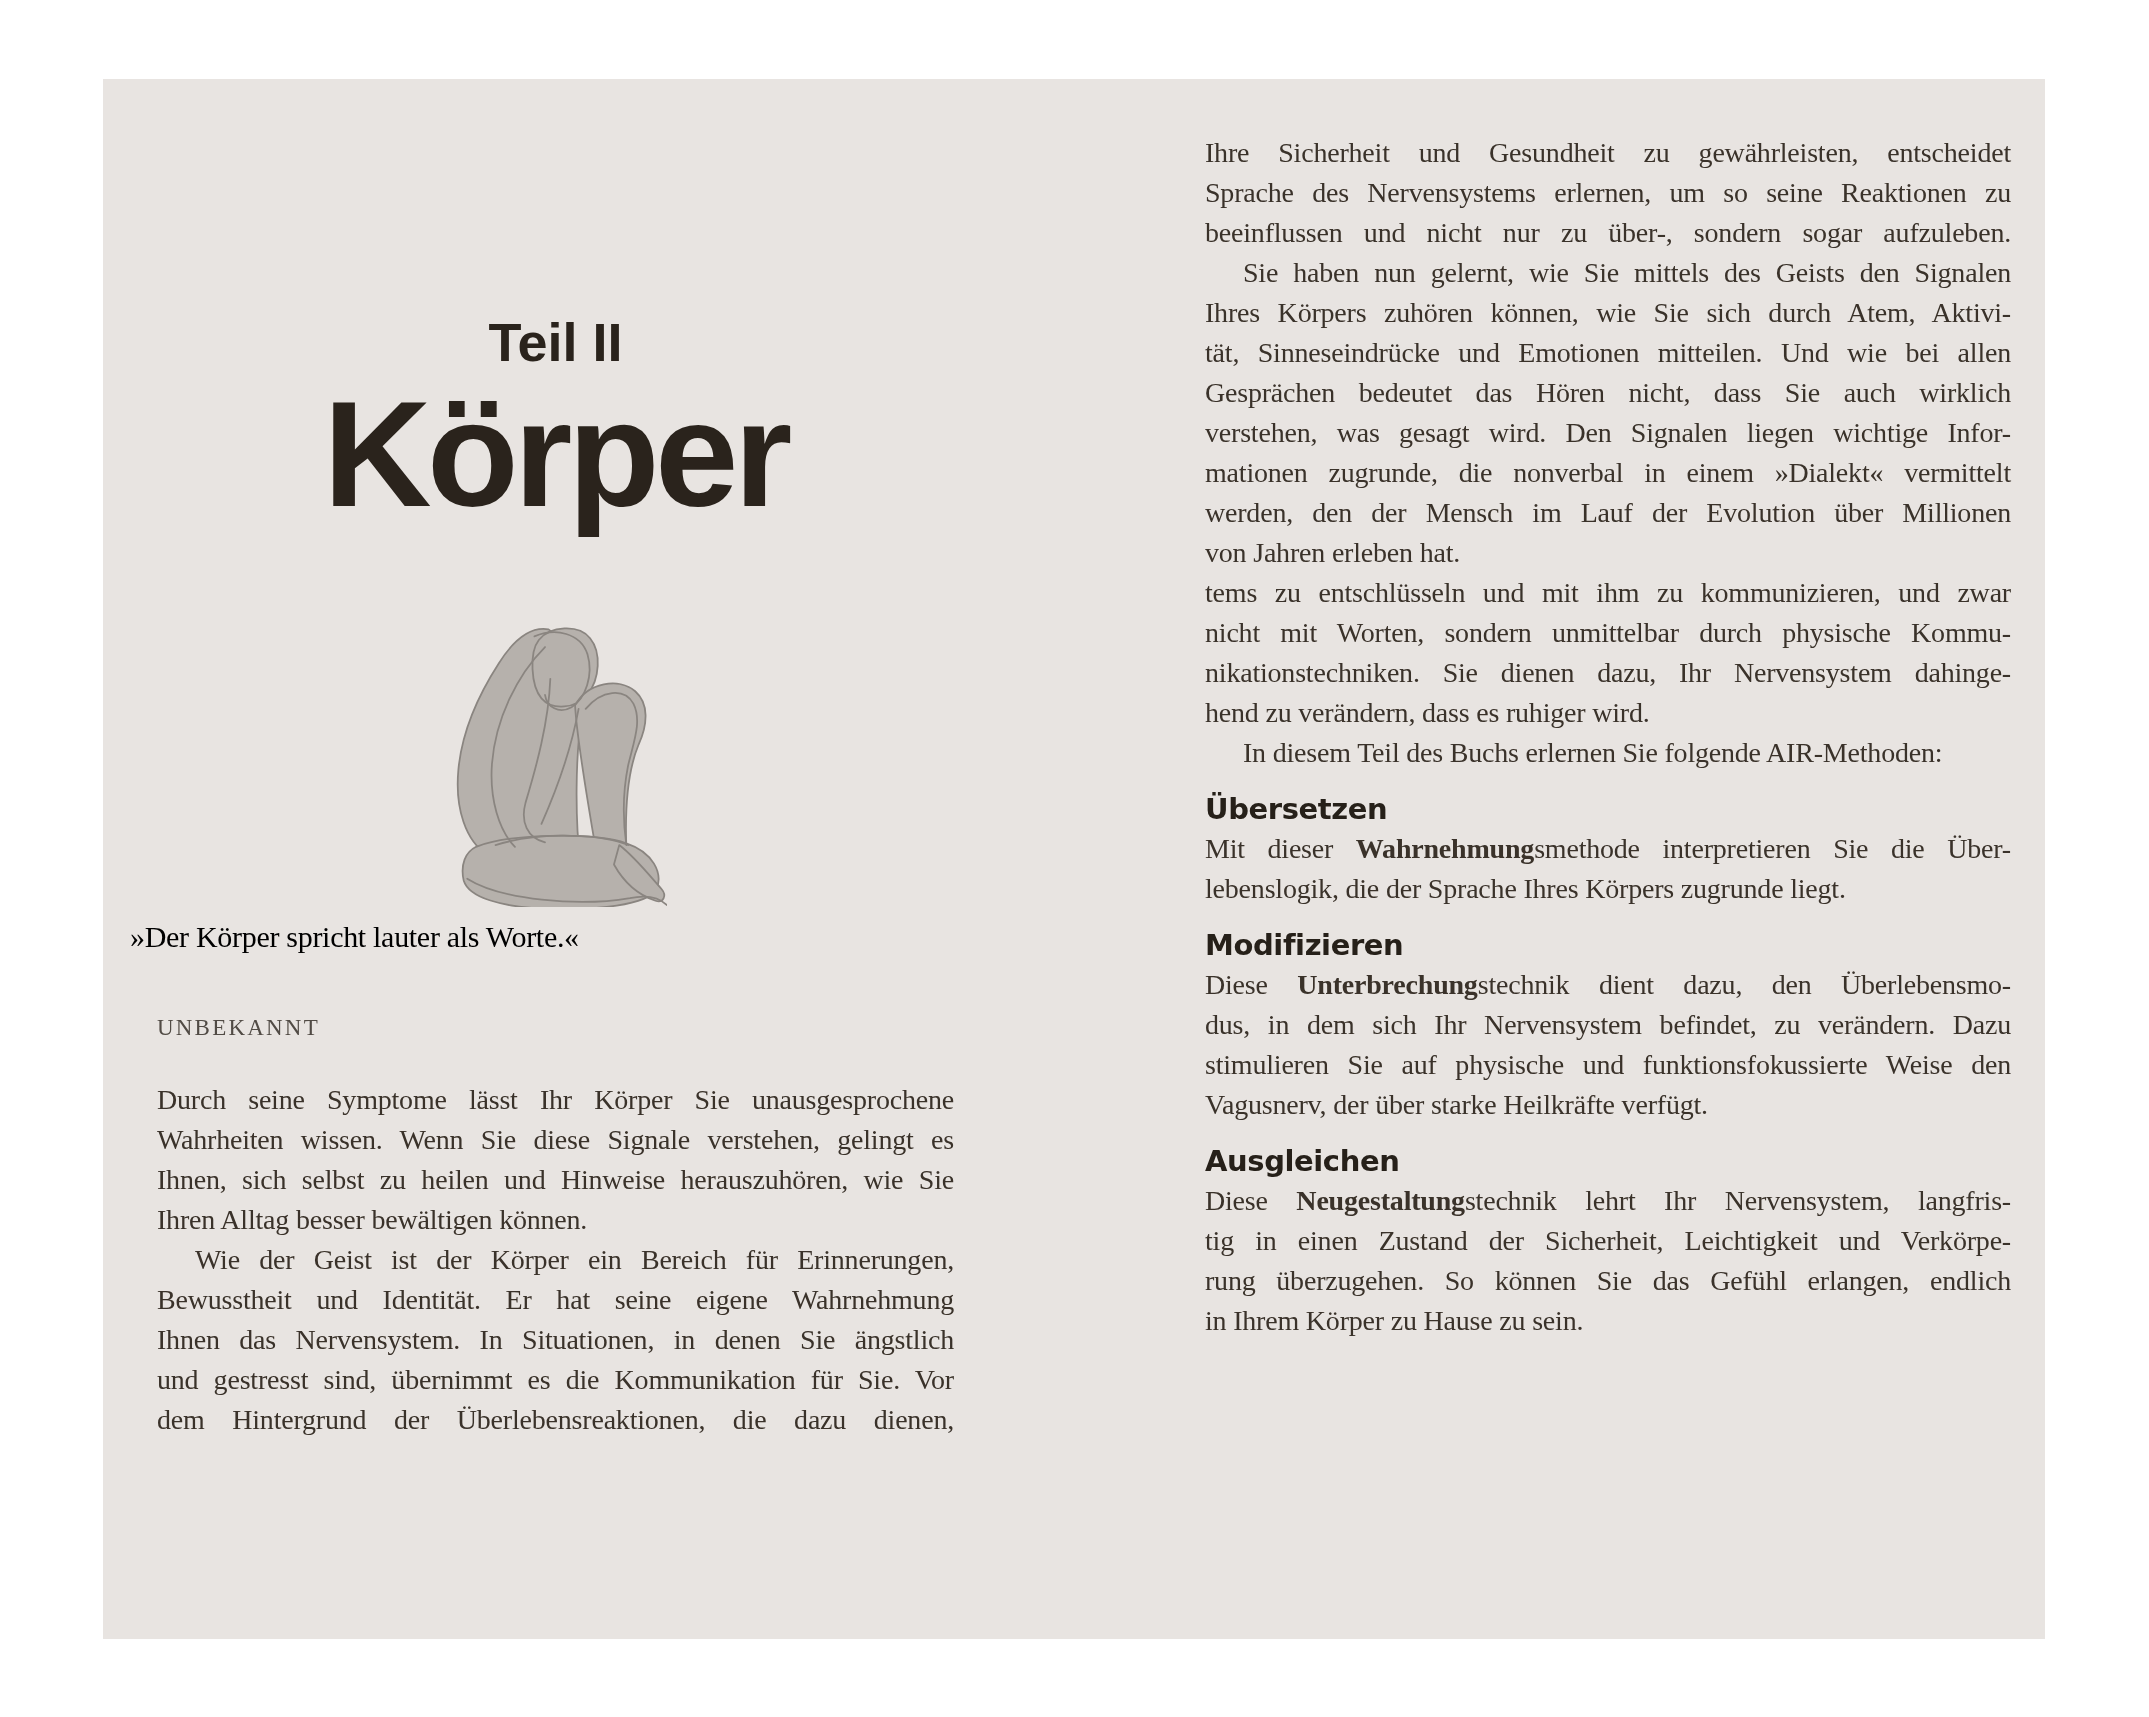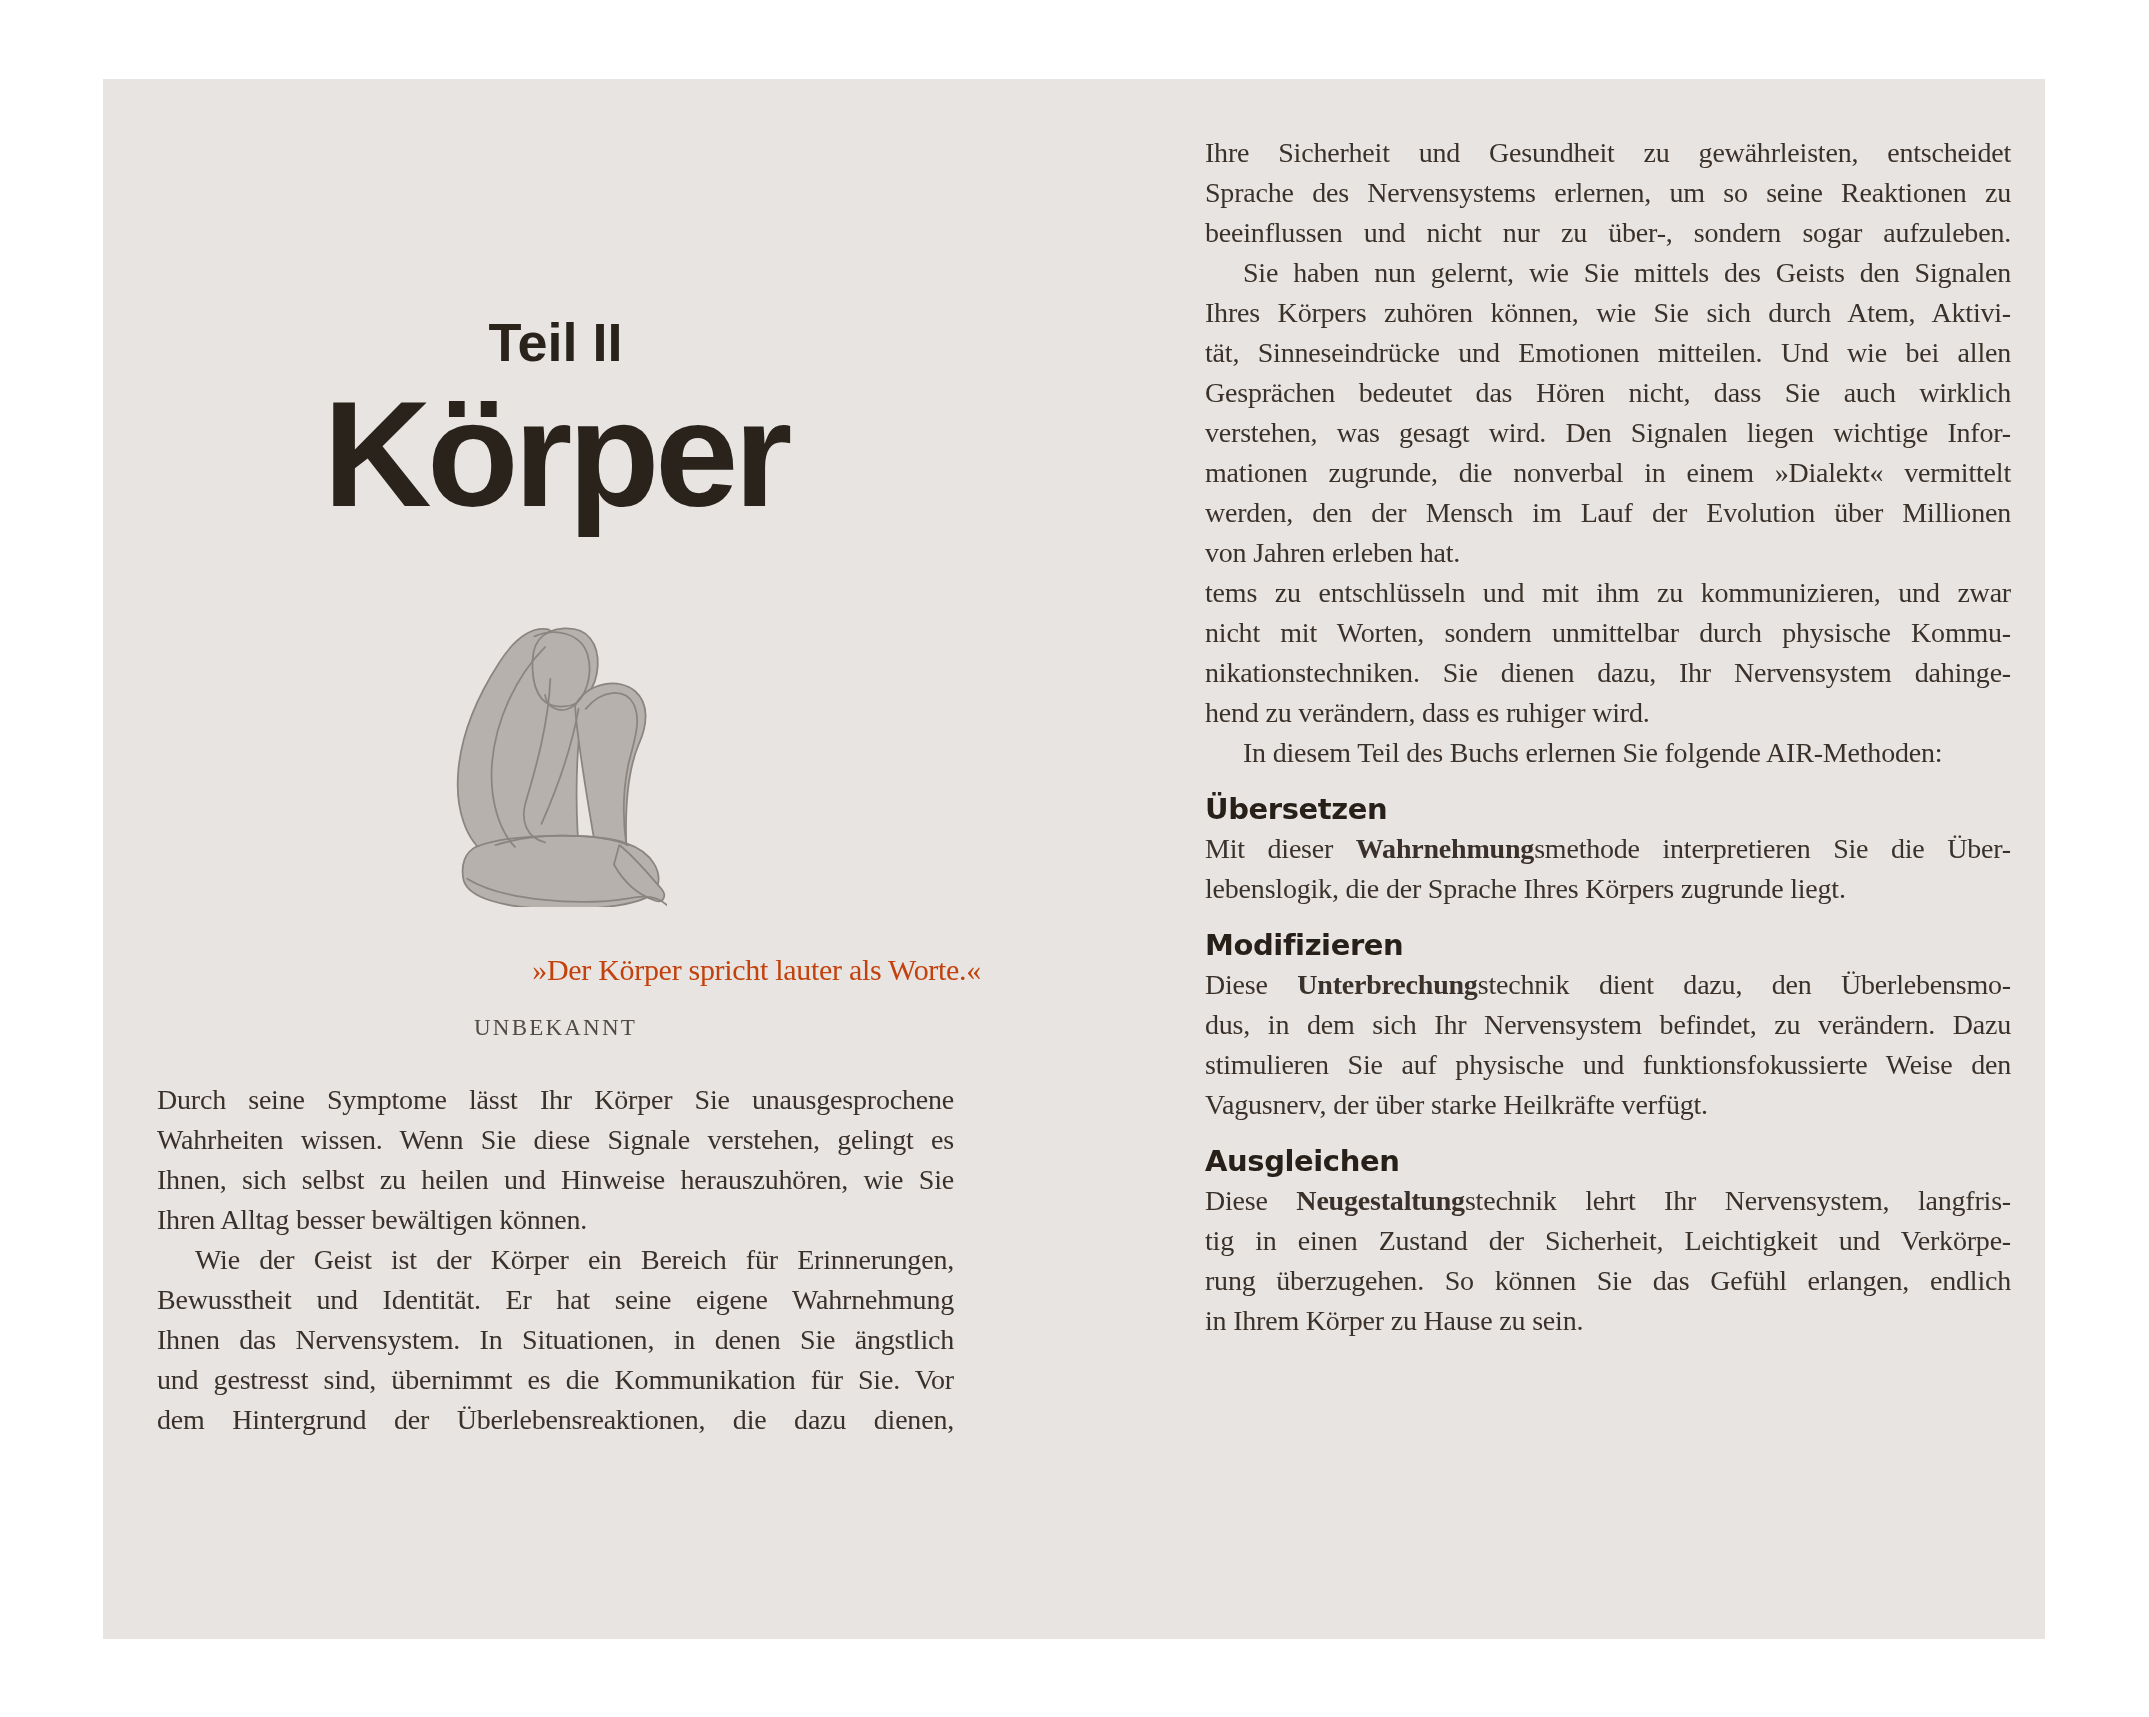--- a/index.html
+++ b/index.html
@@ -6,23 +6,23 @@
   body { width:2149px; height:1718px; background:#ffffff; overflow:hidden; }
   .canvas { position:relative; width:2149px; height:1718px; background:#ffffff; }
   .paper { position:absolute; left:103px; top:79px; width:1942px; height:1560px; background:#e8e4e1; }
 
   
   .part-label { position:absolute; left:54px; top:236px; width:797px; text-align:center;
     font:700 54px/54px "Liberation Sans", sans-serif; color:#2a231c; }
   .book-title { position:absolute; left:54px; top:304px; width:797px; text-align:center; margin:0;
     font:800 150px/143px "Liberation Sans", sans-serif; letter-spacing:-4.5px; color:#2a231c; }
   .figure-wrap { position:absolute; left:343px; top:545px; width:221px; height:283px; }
-  .quote { position:absolute; left:27px; top:871px; width:851px; text-align:right;
-    font:400 30px/39px "Liberation Serif", serif; color:#c2410c; letter-spacing:-0.3px; }
-  .attribution { position:absolute; left:54px; top:934px; width:797px; text-align:center;
+  .quote { position:absolute; left:27px; top:838px; width:851px; text-align:left;
+    font:400 30px/39px "Liberation Serif", serif; color:#000000; letter-spacing:-0.3px; }
+  .attribution { position:absolute; left:54px; top:934px; width:797px; text-align:left;
     font:400 23px/30px "Liberation Serif", serif; letter-spacing:2.2px; color:#514b45; }
 
   
   .body-block { position:absolute; }
   #left-body  { left:54px;  top:1001px; width:797px; }
   #right-body { left:1102px; top:54px;  width:806px; }
   .bline { height:40px; font:400 28px/40px "Liberation Serif", serif;
     color:#3a322a; letter-spacing:-0.2px; white-space:nowrap; }
   .bline b { font-weight:700; }
   .jline { white-space:normal; text-align:justify; text-align-last:justify; }

